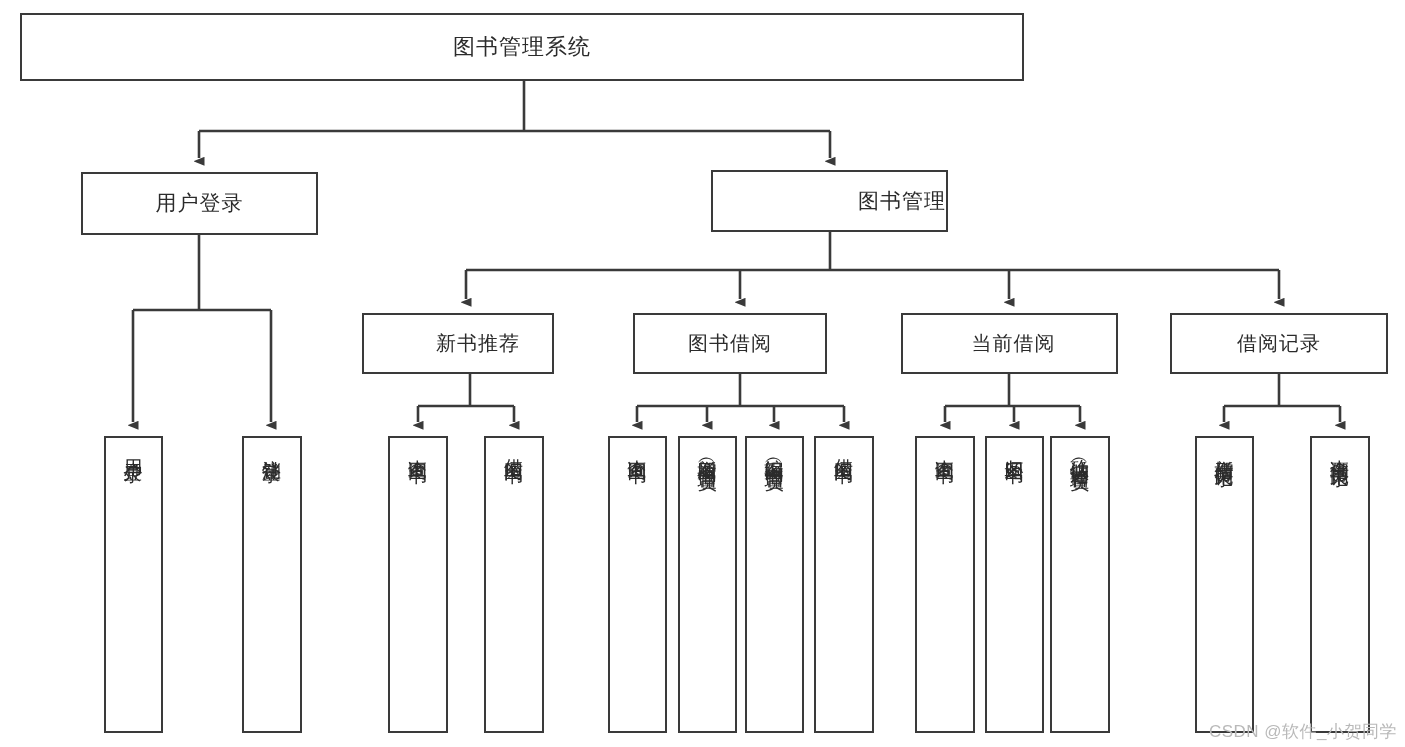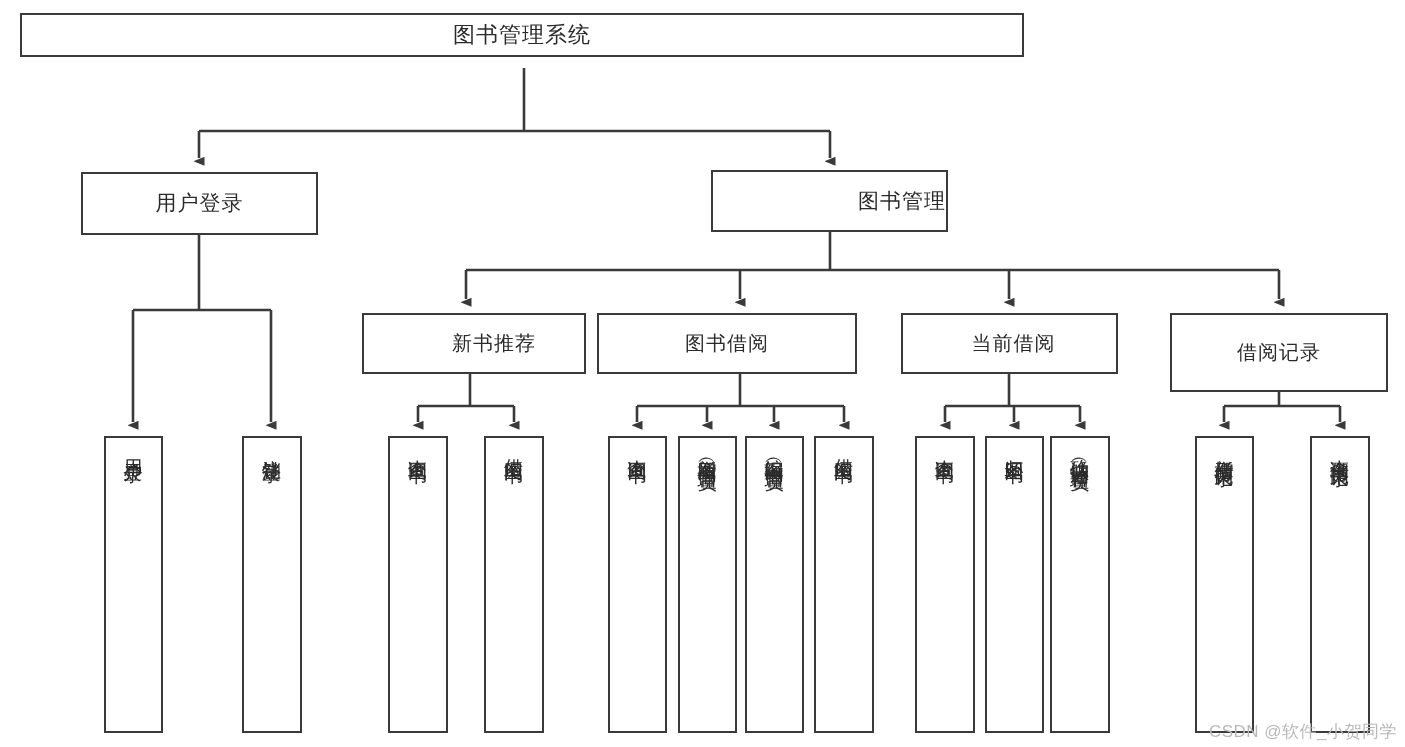--- a/index.html
+++ b/index.html
@@ -124,41 +124,41 @@
       <path d="M1014,406 L1014,422" marker-end="url(#arrow)"></path>
       <path d="M1080,406 L1080,422" marker-end="url(#arrow)"></path>
 
       <path d="M1279,374 L1279,406"></path>
       <path d="M1224,406 L1340,406"></path>
       <path d="M1224,406 L1224,422" marker-end="url(#arrow)"></path>
       <path d="M1340,406 L1340,422" marker-end="url(#arrow)"></path>
     </g>
   </svg>
 
-  <div class="node root" style="left:20px; top:13px; width:1004px; height:44px;">
+  <div class="node root" style="left:20px; top:13px; width:1004px; height:68px;">
     <span class="label">图书管理系统</span>
   </div>
 
   <div class="node level2" style="left:81px; top:172px; width:237px; height:63px;">
     <span class="label">用户登录</span>
   </div>
   <div class="node level2" style="left:711px; top:170px; width:237px; height:62px;justify-content:flex-end;">
     <span class="label">图书管理</span>
   </div>
 
-  <div class="node level3" style="left:362px; top:313px; width:224px; height:61px;padding-left:40px;">
+  <div class="node level3" style="left:362px; top:313px; width:192px; height:61px;padding-left:40px;">
     <span class="label">新书推荐</span>
   </div>
-  <div class="node level3" style="left:597px; top:313px; width:260px; height:61px;">
+  <div class="node level3" style="left:633px; top:313px; width:194px; height:61px;">
     <span class="label">图书借阅</span>
   </div>
   <div class="node level3" style="left:901px; top:313px; width:217px; height:61px;padding-left:8px;">
     <span class="label">当前借阅</span>
   </div>
-  <div class="node level3" style="left:1170px; top:313px; width:218px; height:79px;">
+  <div class="node level3" style="left:1170px; top:313px; width:218px; height:61px;">
     <span class="label">借阅记录</span>
   </div>
 
   <div class="node leaf" style="left:104px; top:436px; width:59px; height:297px;">
     <span class="label">用户登录</span>
   </div>
   <div class="node leaf" style="left:242px; top:436px; width:60px; height:297px;">
     <span class="label">注销登录</span>
   </div>
 

